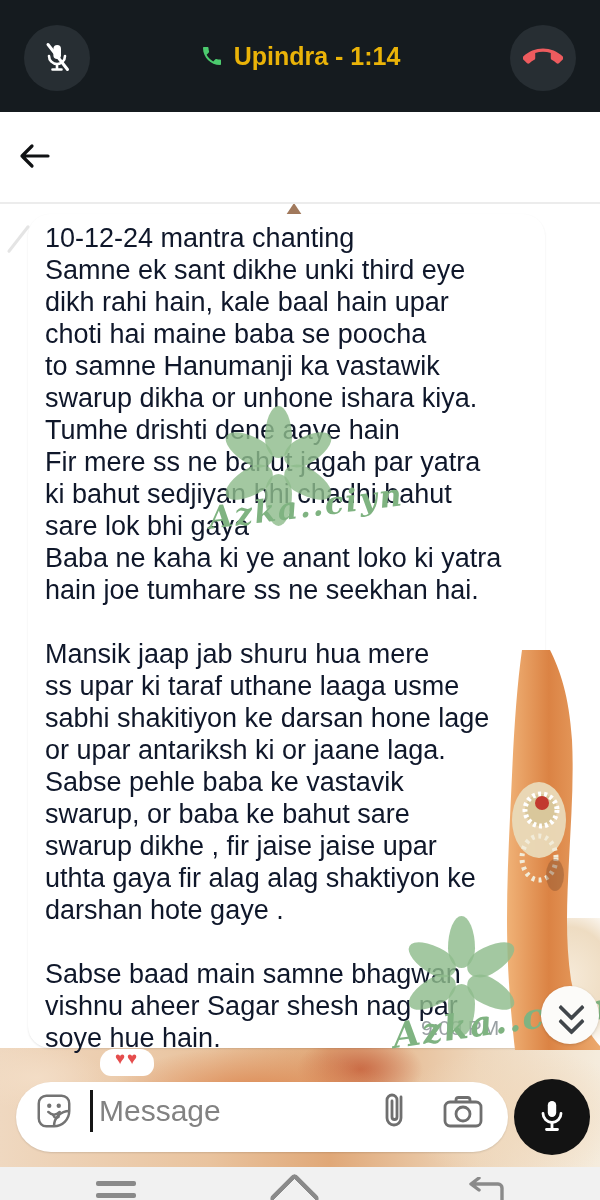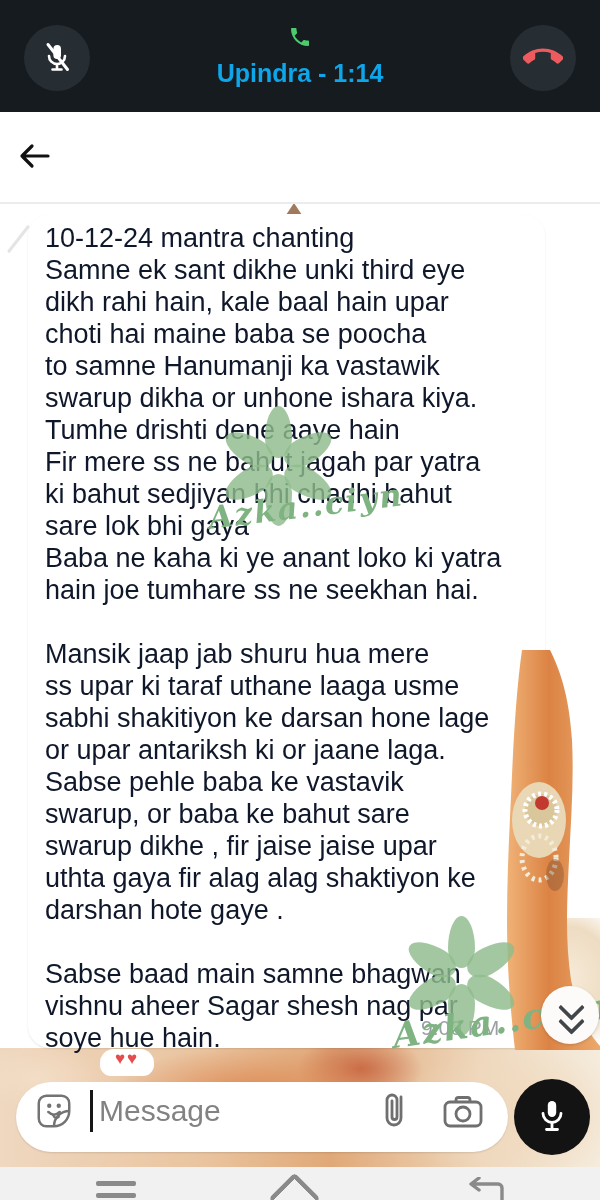--- a/index.html
+++ b/index.html
@@ -6,21 +6,21 @@
   .screen{position:relative;width:600px;height:1200px;overflow:hidden;
           font-family:"Liberation Sans",sans-serif;background:#fff;}
 
   
   .call-banner{position:absolute;left:0;top:0;width:600px;height:112px;background:#151b1f;z-index:10;}
   .round-btn{position:absolute;top:25px;width:66px;height:66px;border-radius:50%;background:#272e33;
              display:flex;align-items:center;justify-content:center;}
   .mic-off-btn{left:24px;}
   .end-call-btn{right:24px;}
   .call-status{position:absolute;left:0;top:0;width:100%;height:112px;display:flex;gap:10px;
-               align-items:center;justify-content:center;color:#0ea5e9;font-size:25px;font-weight:700;flex-direction:column;}
+               align-items:center;justify-content:center;color:#eab308;font-size:25px;font-weight:700;}
 
   
   .chat-header{position:absolute;left:0;top:112px;width:600px;height:90px;background:#fff;
                border-bottom:2px solid #ececec;z-index:9;}
   .back-arrow{position:absolute;left:16px;top:26px;width:40px;height:36px;display:flex;align-items:center;}
   .avatar{position:absolute;left:48px;top:128px;width:58px;height:58px;border-radius:50%;overflow:hidden;
           background:
             radial-gradient(circle at 56% 14%, #241d1a 0 15%, rgba(0,0,0,0) 16%),
             radial-gradient(circle at 82% 22%, #2a211d 0 12%, rgba(0,0,0,0) 13%),
             radial-gradient(circle at 55% 28%, #c9a186 0 13%, rgba(0,0,0,0) 14%),

